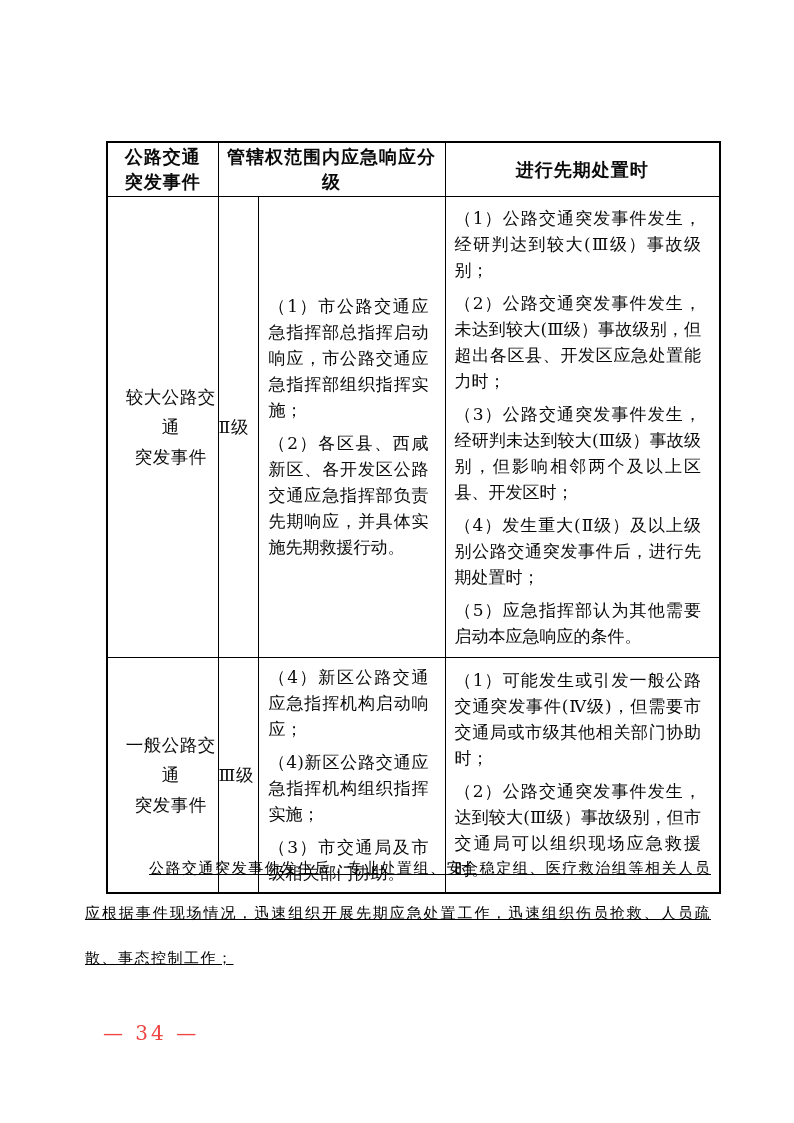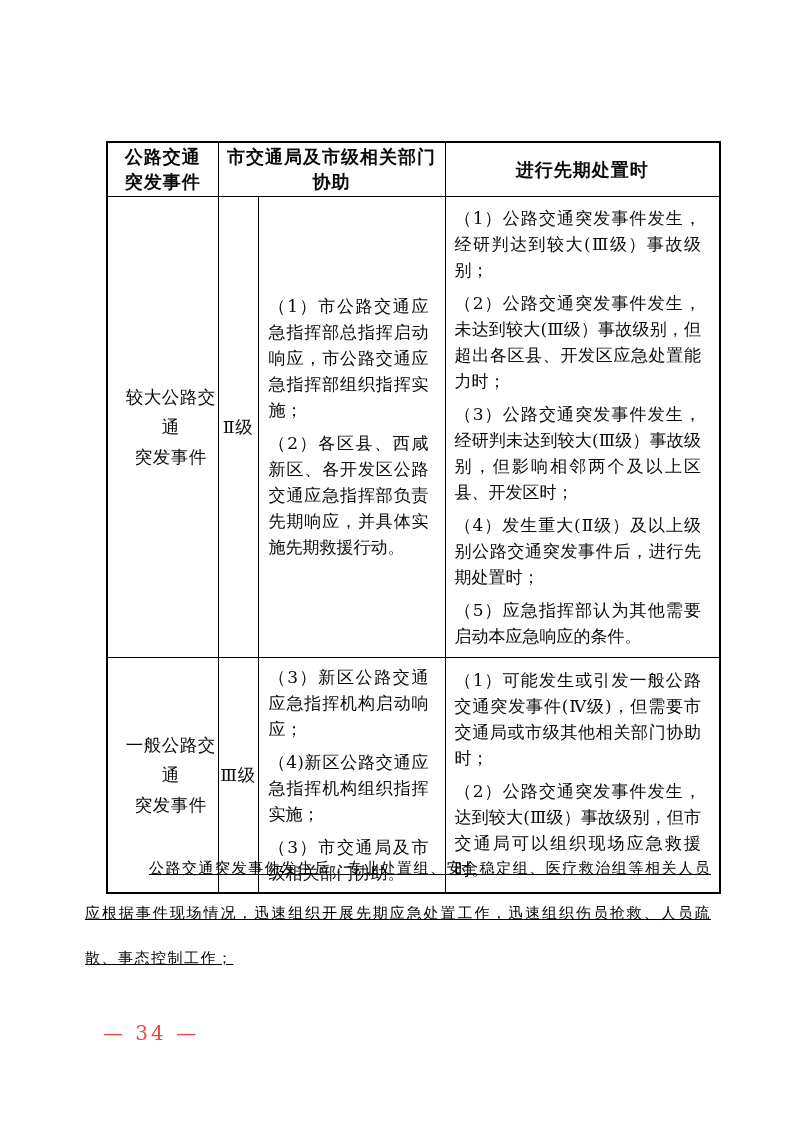--- a/index.html
+++ b/index.html
@@ -47,21 +47,21 @@
   }
   td.event {
     text-align: center;
     font-size: 17.5px;
     line-height: 30px;
     white-space: pre-line;
     letter-spacing: 0.5px;
     padding-left: 16px;
   }
   td.level {
-    text-align: center;
+    text-align: left;
     font-size: 17.5px;
     letter-spacing: 0.5px;
   }
   td.txt {
     font-size: 17px;
     line-height: 26px;
     text-align: justify;
     text-justify: inter-ideograph;
   }
   td.resp { padding: 6px 8px 6px 10px; }
@@ -116,21 +116,21 @@
     <colgroup>
       <col class="c1">
         <col class="c2">
         <col class="c3">
         <col class="c4">
     </colgroup>
     <tbody>
       <tr class="hdr-row">
         <td class="hdr">公路交通
 突发事件</td>
-        <td class="hdr" colspan="2">市交通局及市级相关部门协助</td>
+        <td class="hdr" colspan="2">管辖权范围内应急响应分级</td>
         <td class="hdr">进行先期处置时</td>
       </tr>
 
       <tr class="row-1">
         <td class="event">较大公路交通
 突发事件</td>
         <td class="level">Ⅱ级</td>
         <td class="txt resp">
           <p>（1）市公路交通应急指挥部总指挥启动响应，市公路交通应急指挥部组织指挥实施；</p>
           <p>（2）各区县、西咸新区、各开发区公路交通应急指挥部负责先期响应，并具体实施先期救援行动。</p>
@@ -142,21 +142,21 @@
           <p>（4）发生重大(Ⅱ级）及以上级别公路交通突发事件后，进行先期处置时；</p>
           <p>（5）应急指挥部认为其他需要启动本应急响应的条件。</p>
         </td>
       </tr>
 
       <tr class="row-2">
         <td class="event">一般公路交通
 突发事件</td>
         <td class="level">Ⅲ级</td>
         <td class="txt resp">
-          <p>（3）新区公路交通应急指挥机构启动响应；</p>
+          <p>（4）新区公路交通应急指挥机构启动响应；</p>
           <p>（4)新区公路交通应急指挥机构组织指挥实施；</p>
           <p>（3）市交通局及市级相关部门协助。</p>
         </td>
         <td class="txt cond">
           <p>（1）可能发生或引发一般公路交通突发事件(Ⅳ级)，但需要市交通局或市级其他相关部门协助时；</p>
           <p>（2）公路交通突发事件发生，达到较大(Ⅲ级）事故级别，但市交通局可以组织现场应急救援时。</p>
         </td>
       </tr>
     </tbody>
   </table>

